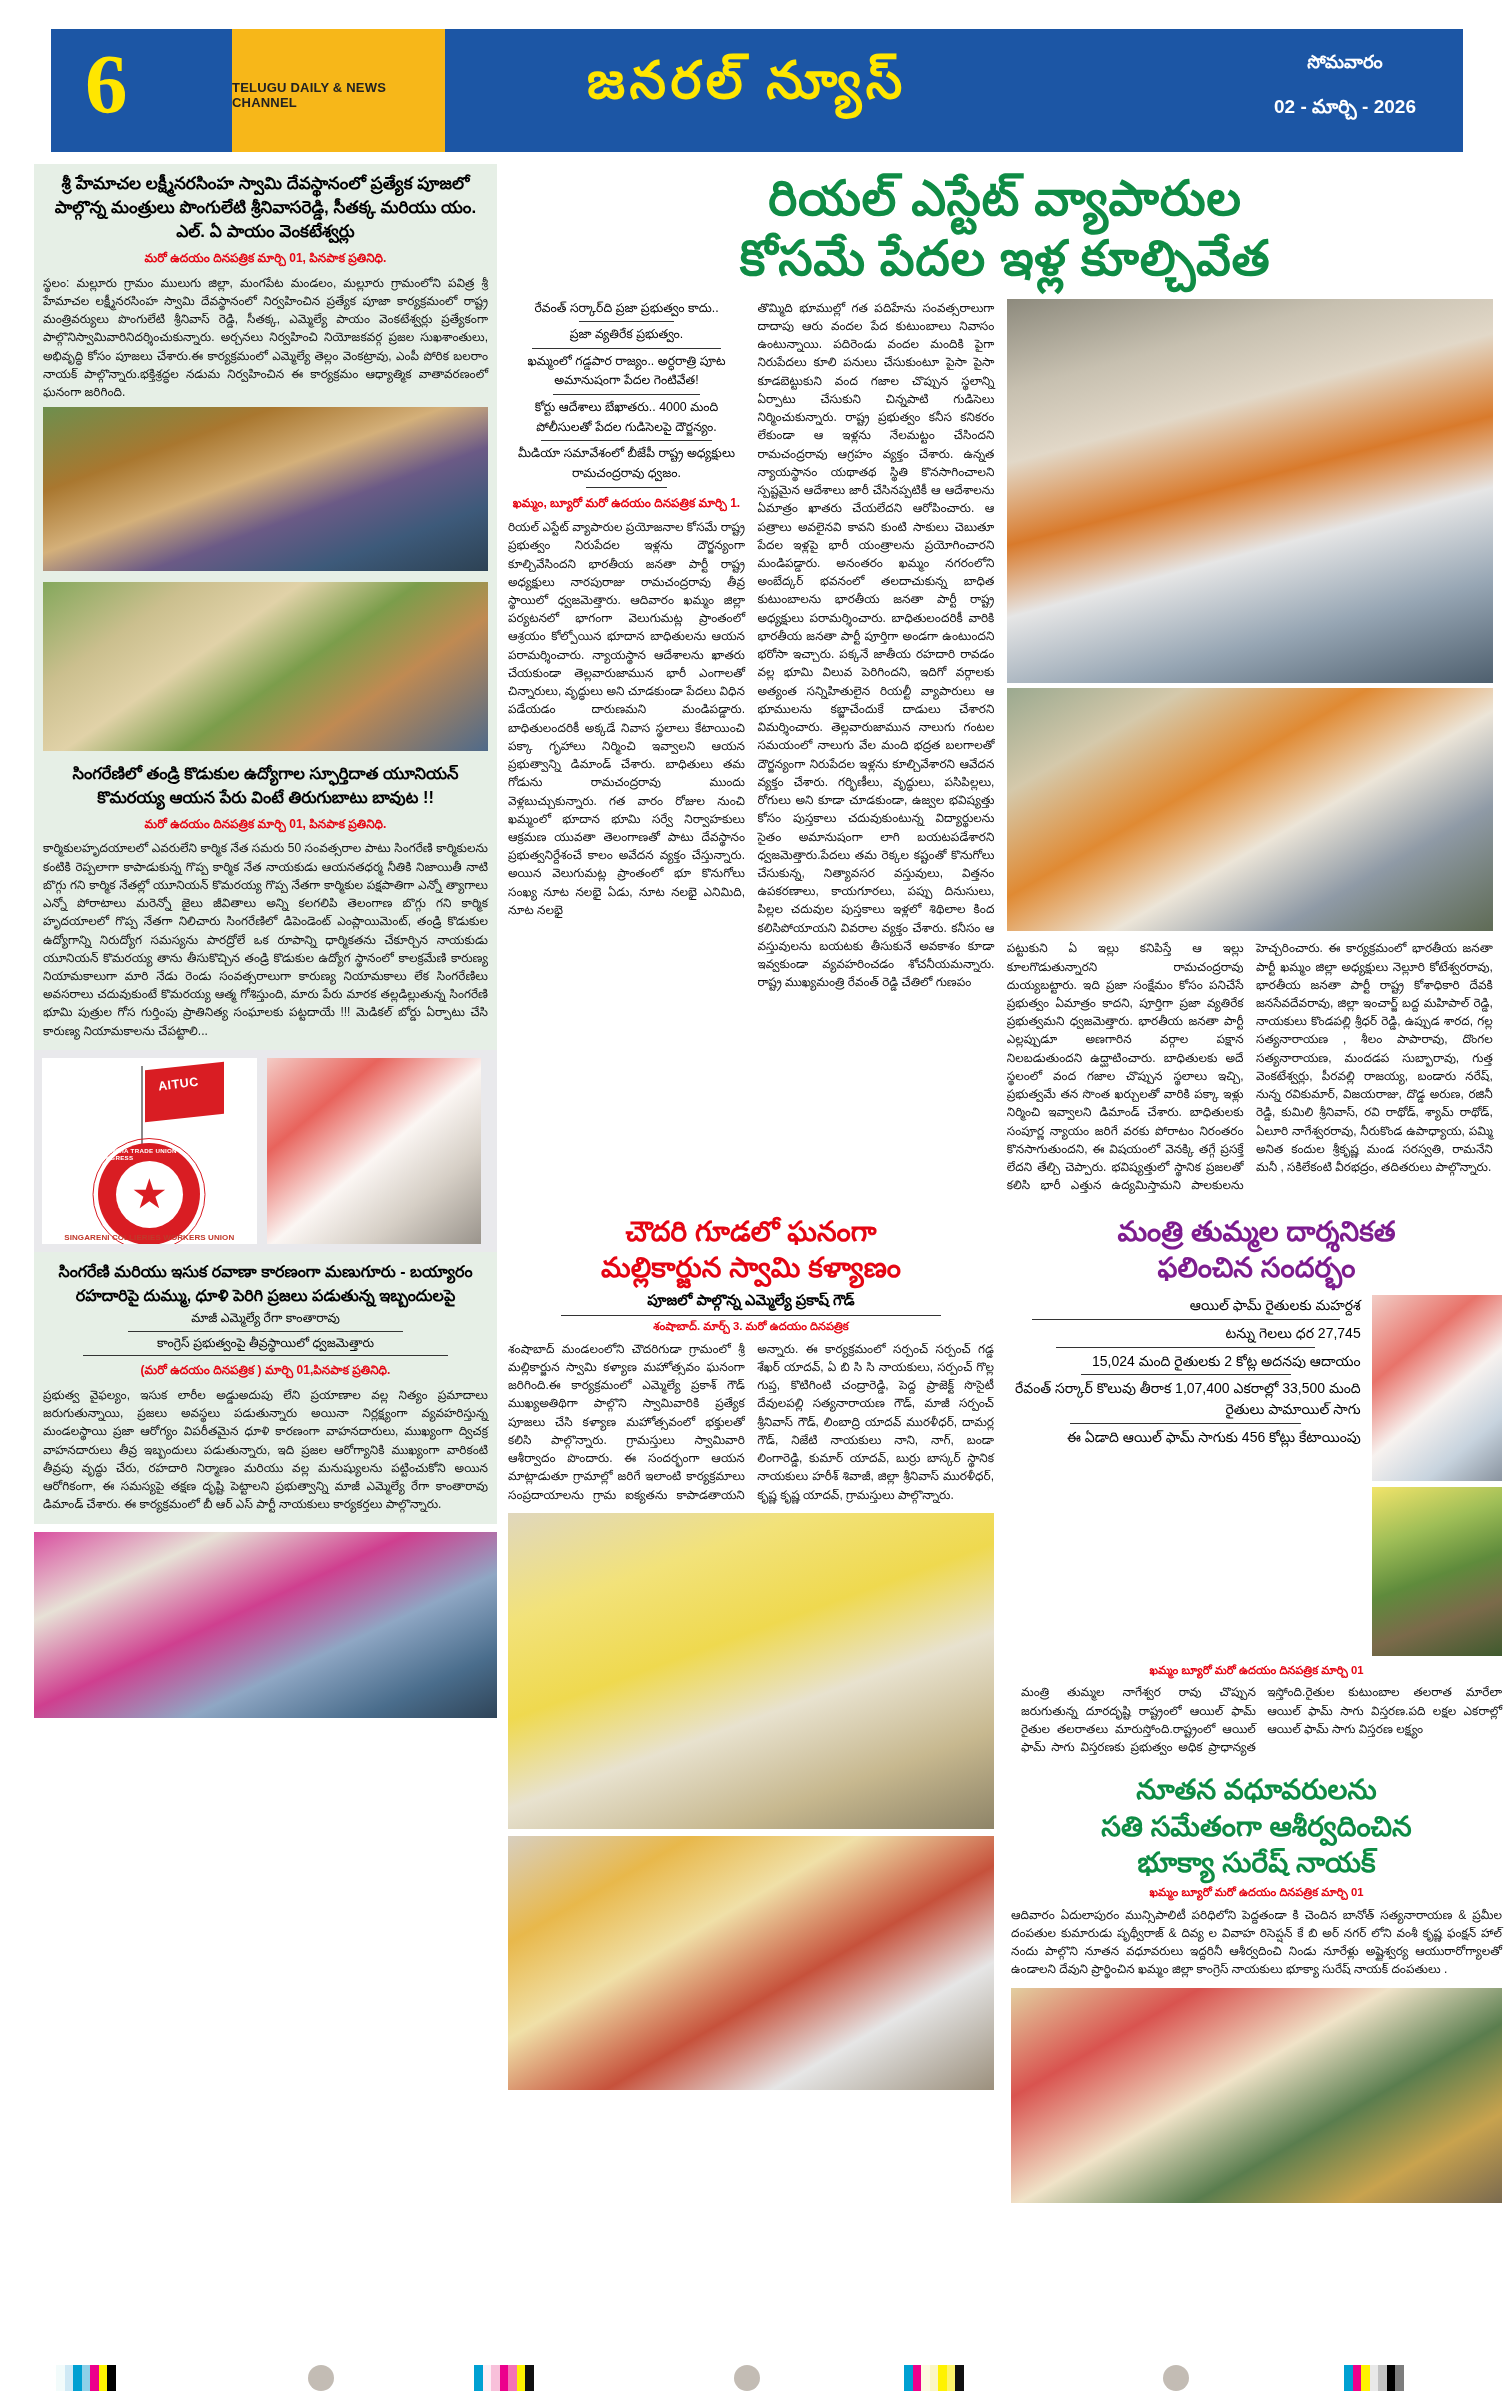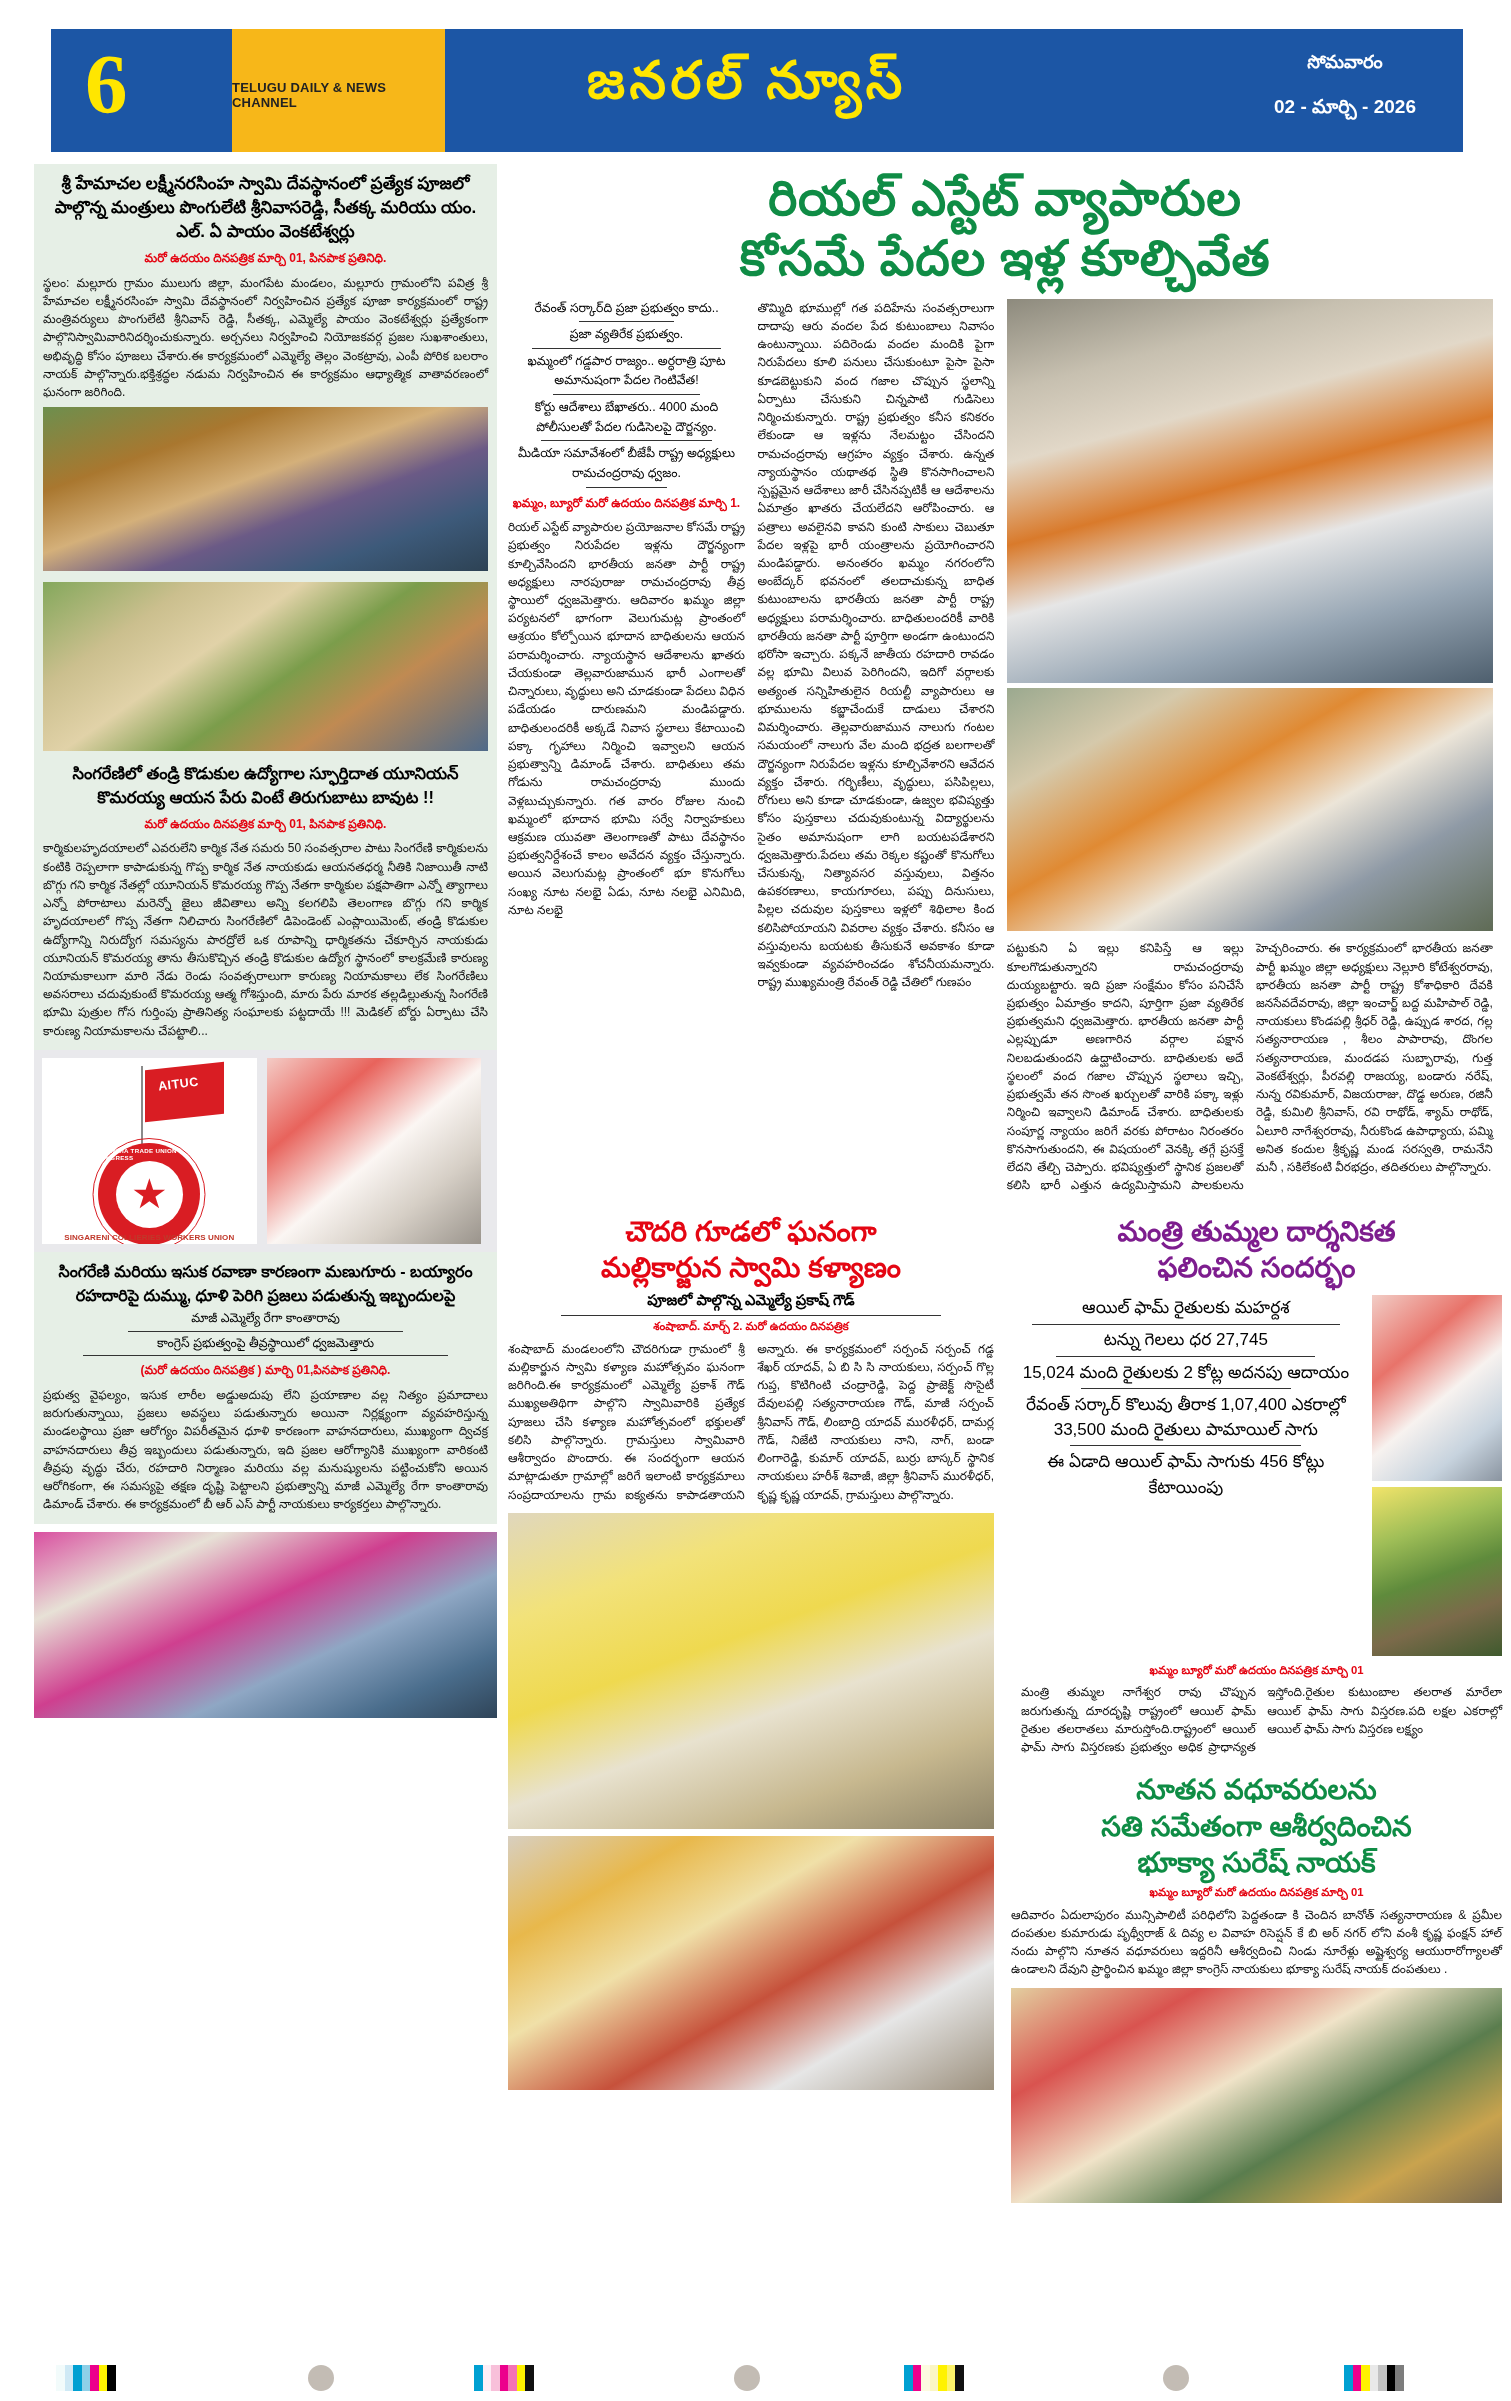--- a/index.html
+++ b/index.html
@@ -73,21 +73,21 @@
   .colC{width:486px;}
   .deck{font-size:12.4px;line-height:1.6;color:#000;text-align:center;font-weight:500;}
   .deck-credit{font-size:12px;font-weight:700;color:#e40613;text-align:center;margin:6.8px 0 5.6px;line-height:1.5;}
 
   
   .sec-head-red{font-size:28px;font-weight:700;line-height:1.3;color:#e40613;text-align:center;}
   .sec-head-purple{font-size:28px;font-weight:700;line-height:1.3;color:#7d1d8e;text-align:center;}
   .sec-head-green{font-size:28px;font-weight:700;line-height:1.3;color:#0f8c45;text-align:center;}
   .sec-sub{font-size:14.7px;font-weight:700;text-align:center;margin-top:5.6px;color:#000;}
   .sec-credit{font-size:11.3px;font-weight:700;color:#e40613;text-align:center;margin:4.5px 0;}
-  .bullet-line{font-size:17px;text-align:center;line-height:1.5;color:#000;}
+  .bullet-line{font-size:14px;text-align:right;line-height:1.5;color:#000;}
 
   
   .colorbar{position:absolute;left:0;bottom:10.2px;width:1512px;height:26px;}
   .swatchset{position:absolute;top:0;height:26px;display:flex;}
   .sw{width:8.5px;height:26px;}
   .oval{width:26px;height:26px;border-radius:50%;background:#c3bcb4;}
 </style>
 </head>
 <body>
 
@@ -199,21 +199,21 @@
 
     <div style="display:flex;gap:17px;margin-top:19px;">
 
       <div style="width:486px;">
         <div class="sec-head-red">
           <div>చౌదరి గూడలో ఘనంగా</div>
           <div>మల్లికార్జున స్వామి కళ్యాణం</div>
         </div>
         <div class="sec-sub">పూజలో పాల్గొన్న ఎమ్మెల్యే ప్రకాష్ గౌడ్</div>
         <hr class="rule" style="width:78%;">
-        <div class="sec-credit">శంషాబాద్. మార్చ్ 2. మరో ఉదయం దినపత్రిక</div>
+        <div class="sec-credit">శంషాబాద్. మార్చ్ 3. మరో ఉదయం దినపత్రిక</div>
         <div class="body-txt" style="column-count:2;column-gap:12.4px;">శంషాబాద్ మండలంలోని చౌదరిగుడా గ్రామంలో శ్రీ మల్లికార్జున స్వామి కళ్యాణ మహోత్సవం ఘనంగా జరిగింది.ఈ కార్యక్రమంలో ఎమ్మెల్యే ప్రకాశ్ గౌడ్ ముఖ్యఅతిథిగా పాల్గొని స్వామివారికి ప్రత్యేక పూజలు చేసి కళ్యాణ మహోత్సవంలో భక్తులతో కలిసి పాల్గొన్నారు. గ్రామస్తులు స్వామివారి ఆశీర్వాదం పొందారు. ఈ సందర్భంగా ఆయన మాట్లాడుతూ గ్రామాల్లో జరిగే ఇలాంటి కార్యక్రమాలు సంప్రదాయాలను గ్రామ ఐక్యతను కాపాడతాయని అన్నారు. ఈ కార్యక్రమంలో సర్పంచ్ సర్పంచ్ గడ్డ శేఖర్ యాదవ్, ఏ బి సి సి నాయకులు, సర్పంచ్ గొల్ల గుప్త, కొటిగింటి చంద్రారెడ్డి, పెద్ద ప్రాజెక్ట్ సొసైటీ దేవులపల్లి సత్యనారాయణ గౌడ్, మాజీ సర్పంచ్ శ్రీనివాస్ గౌడ్, లింబాద్రి యాదవ్ మురళీధర్, దామర్ల గౌడ్, నిజేటి నాయకులు నాని, నాగ్, బండా లింగారెడ్డి, కుమార్ యాదవ్, బుర్రు బాస్కర్ స్థానిక నాయకులు హరీశ్ శివాజీ, జిల్లా శ్రీనివాస్ మురళీధర్, కృష్ణ కృష్ణ యాదవ్, గ్రామస్తులు పాల్గొన్నారు.</div>
 
         <div style="margin-top:9px;">
           <div class="photo ph-yellow"></div>
         </div>
         <div style="margin-top:6.8px;">
           <div class="photo ph-temple"></div>
         </div>
       </div>
 

